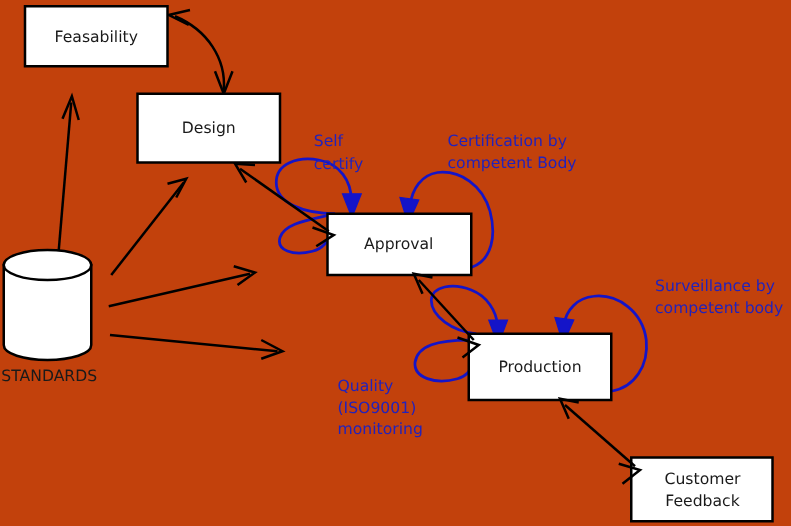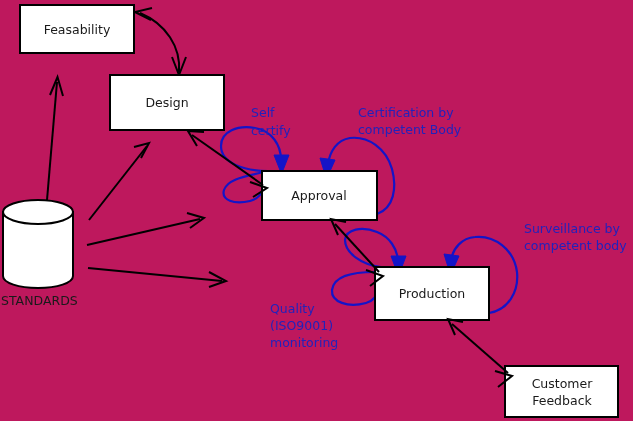--- a/index.html
+++ b/index.html
@@ -10,21 +10,21 @@
   body {
     width: 633px;
     height: 421px;
     font-family: "DejaVu Sans", "Liberation Sans", sans-serif;
     overflow: hidden;
   }
   #canvas {
     position: relative;
     width: 633px;
     height: 421px;
-    background: #be185d;
+    background: #c2410c;
   }
   svg#diagram {
     position: absolute;
     top: 0;
     left: 0;
     width: 633px;
     height: 421px;
   }
   .node-box {
     fill: #ffffff;

